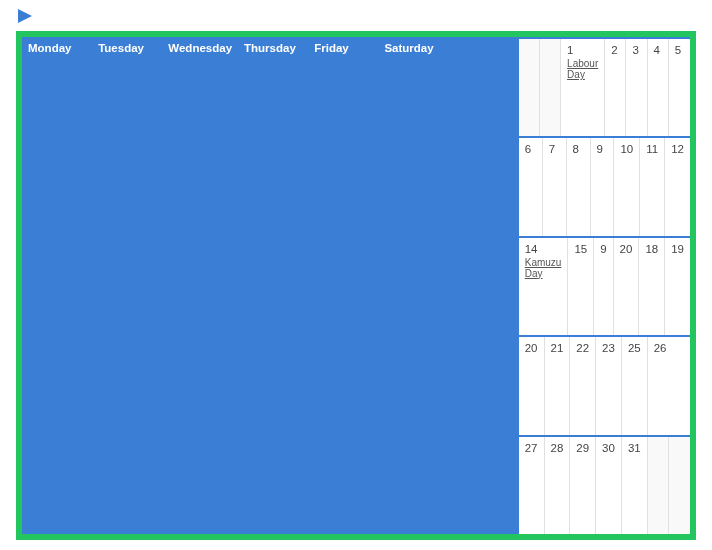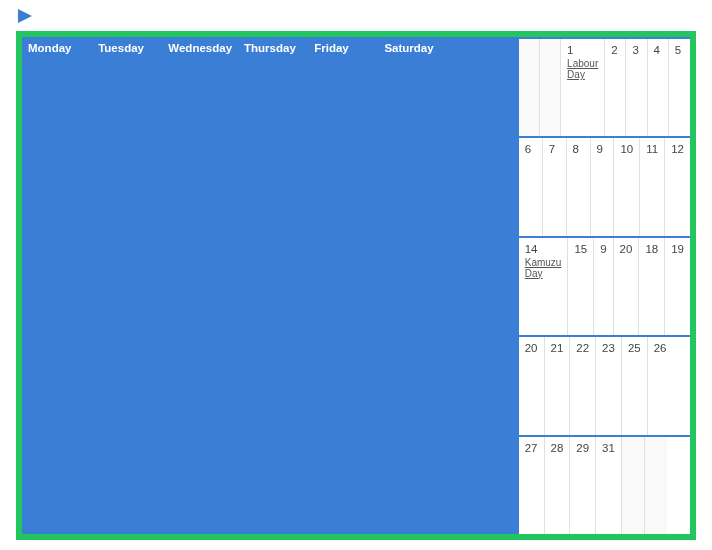--- a/index.html
+++ b/index.html
@@ -235,20 +235,23 @@
           <div class="cal-cell">
             <span class="day-num">27</span>
           </div>
           <div class="cal-cell">
             <span class="day-num">28</span>
           </div>
           <div class="cal-cell">
             <span class="day-num">29</span>
           </div>
           <div class="cal-cell">
+            <span class="day-num">30</span>
+          </div>
+          <div class="cal-cell">
             <span class="day-num">31</span>
           </div>
           <div class="cal-cell empty"></div>
           <div class="cal-cell empty"></div>
         </div>
       </div>
   </div>
 </div>
 
 </body></html>

